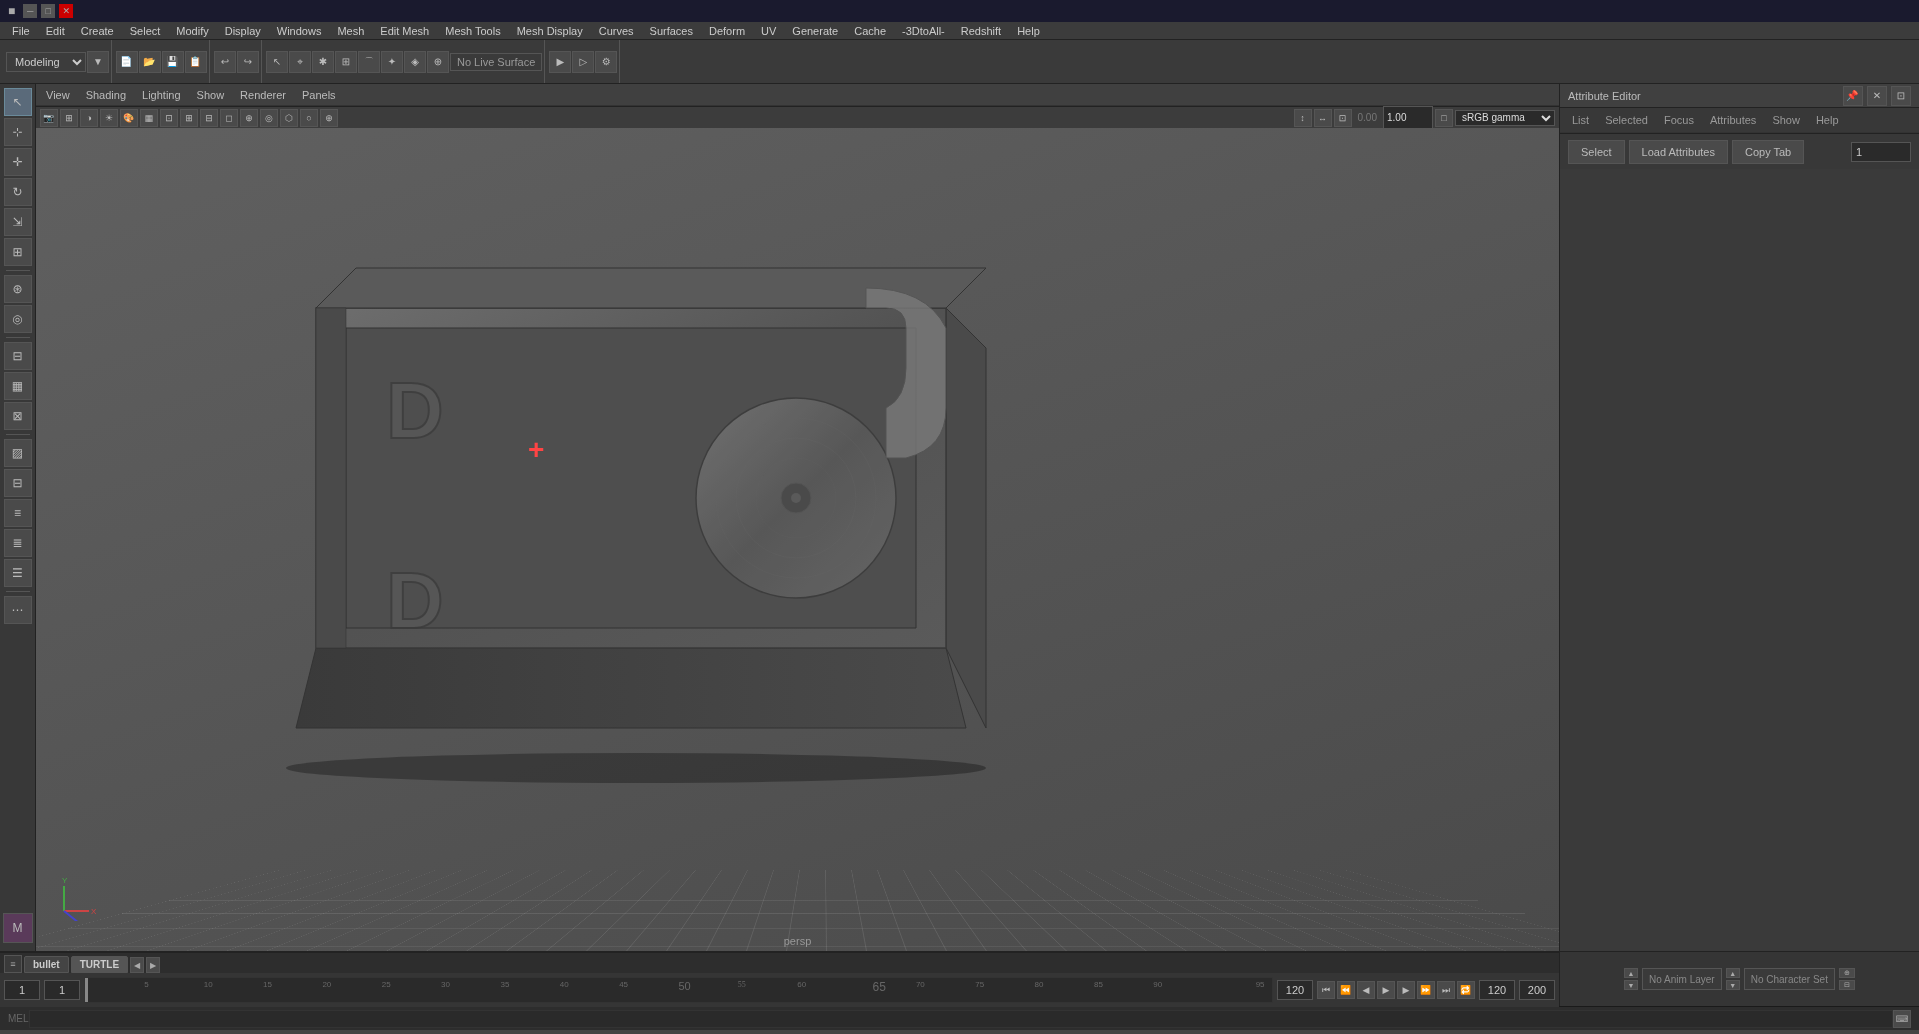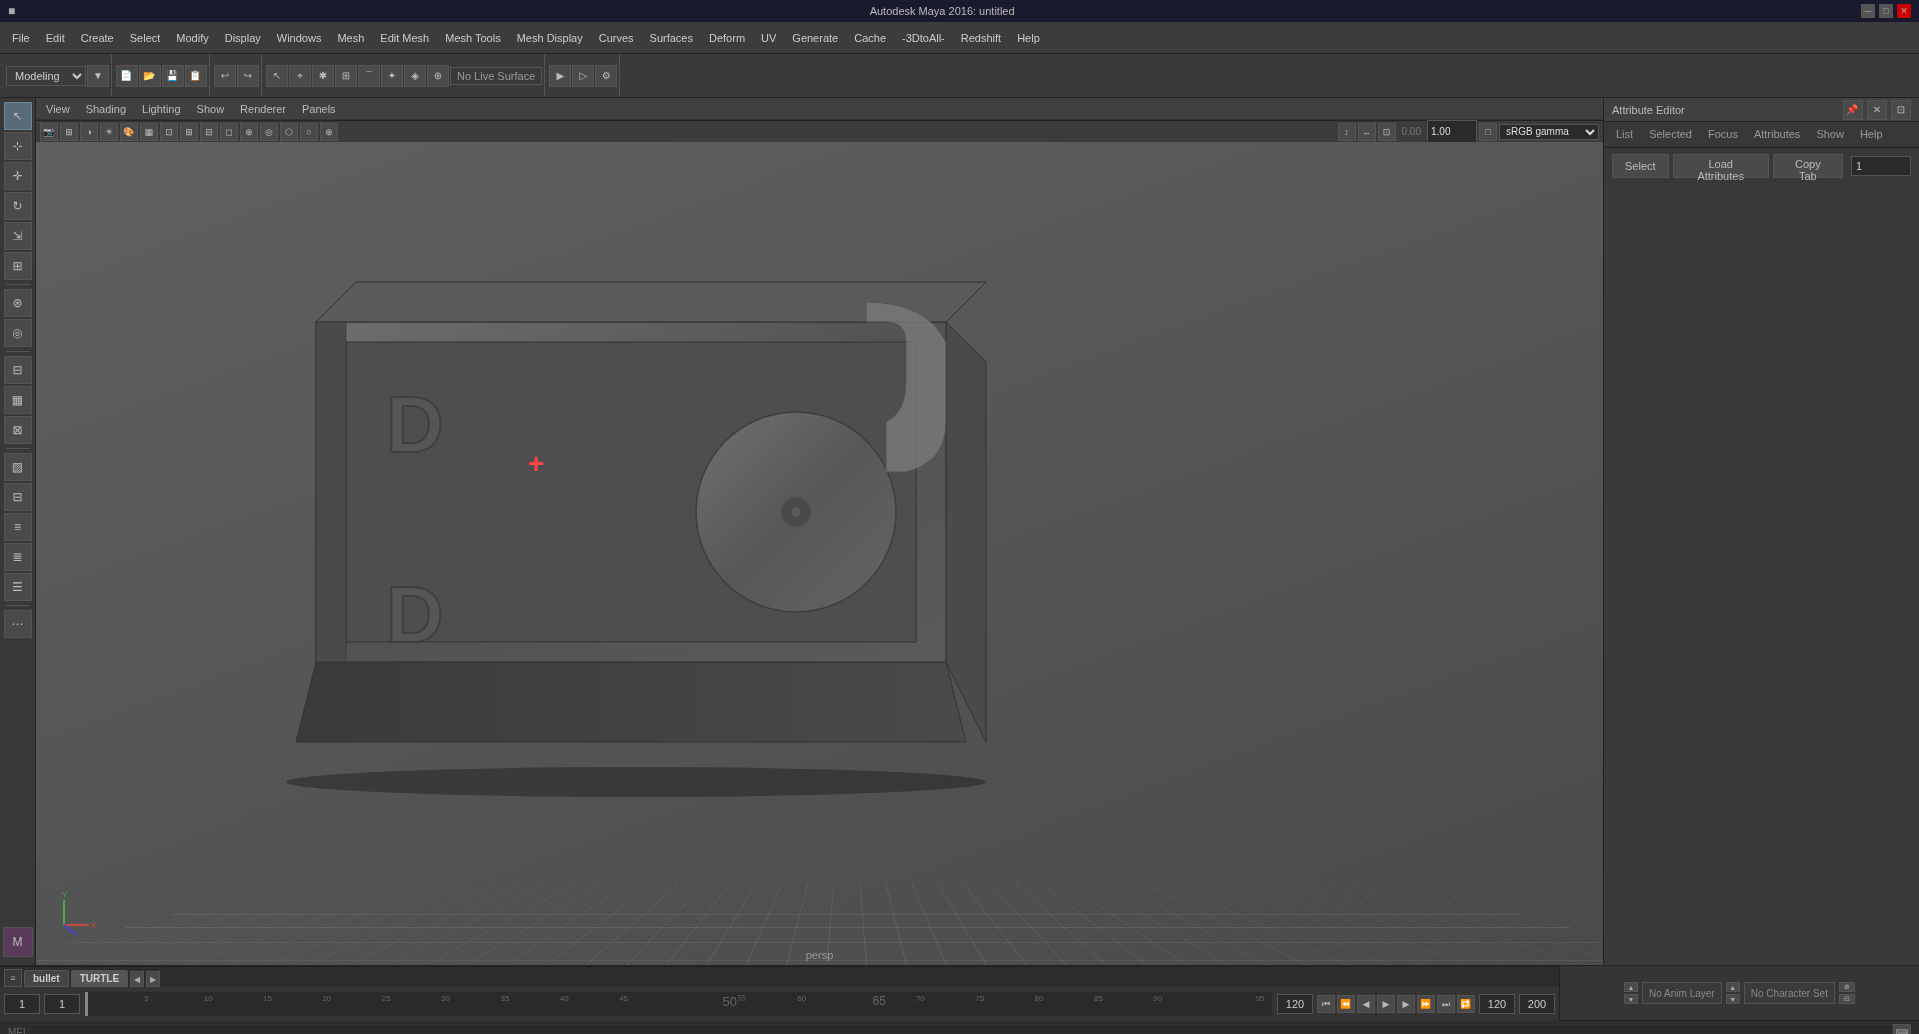--- a/index.html
+++ b/index.html
@@ -29,21 +29,21 @@
     #title-bar .win-btn {
       width: 14px; height: 14px;
       background: #555;
       display: flex; align-items: center; justify-content: center;
       font-size: 9px; cursor: pointer; color: #aaa;
     }
 
     
     #menu-bar {
       background: #3c3c3c;
-      height: 32px;
+      height: 18px;
       display: flex;
       align-items: center;
       padding: 0 4px;
       border-bottom: 1px solid #222;
     }
     .menu-item {
       padding: 2px 8px;
       cursor: pointer;
       color: #ccc;
       font-size: 11px;
@@ -245,21 +245,21 @@
       border: 1px solid #555;
       color: #ddd;
       font-size: 10px;
       height: 16px;
       padding: 0 2px;
       min-width: 100px;
     }
 
     
     #right-panel {
-      width: 316px;
+      width: 360px;
       background: #3a3a3a;
       border-left: 1px solid #222;
       display: flex;
       flex-direction: column;
     }
     #attr-editor-header {
       background: #404040;
       height: 24px;
       display: flex;
       align-items: center;
@@ -418,21 +418,20 @@
       cursor: pointer;
       color: #bbb;
       font-size: 9px;
     }
   </style>
 </head>
 <body>
 
 <div id="title-bar">
   <span style="margin-right:8px; color:#aaa; font-size:12px;">■</span>
-  <span class="title">Autodesk Maya 2016: untitled</span>
   <div class="win-controls">
     <div class="win-btn">─</div>
     <div class="win-btn">□</div>
     <div class="win-btn" style="background:#c00;">✕</div>
   </div>
 </div>
 
 <div id="menu-bar">
   <span class="menu-item">File</span>
   <span class="menu-item">Edit</span>
@@ -675,21 +674,21 @@
         <div style="position:absolute;top:0;left:0;width:100%;height:100%;display:flex;align-items:flex-start;padding-top:2px;">
           <span style="position:absolute;left:5%;font-size:8px;color:#666;">5</span>
           <span style="position:absolute;left:10%;font-size:8px;color:#666;">10</span>
           <span style="position:absolute;left:15%;font-size:8px;color:#666;">15</span>
           <span style="position:absolute;left:20%;font-size:8px;color:#666;">20</span>
           <span style="position:absolute;left:25%;font-size:8px;color:#666;">25</span>
           <span style="position:absolute;left:30%;font-size:8px;color:#666;">30</span>
           <span style="position:absolute;left:35%;font-size:8px;color:#666;">35</span>
           <span style="position:absolute;left:40%;font-size:8px;color:#666;">40</span>
           <span style="position:absolute;left:45%;font-size:8px;color:#666;">45</span>
-          <span style="position:absolute;left:50%;font-size:13px;color:#666;margin-left:44px;">50</span>
+          <span style="position:absolute;left:50%;font-size:11px;color:#666;">50</span>
           <span style="position:absolute;left:55%;font-size:8px;color:#666;font-family:Liberation Serif, serif;">55</span>
           <span style="position:absolute;left:60%;font-size:8px;color:#666;">60</span>
           <span style="position:absolute;left:65%;font-size:12px;color:#666;margin-left:16px;">65</span>
           <span style="position:absolute;left:70%;font-size:8px;color:#666;">70</span>
           <span style="position:absolute;left:75%;font-size:8px;color:#666;">75</span>
           <span style="position:absolute;left:80%;font-size:8px;color:#666;">80</span>
           <span style="position:absolute;left:85%;font-size:8px;color:#666;">85</span>
           <span style="position:absolute;left:90%;font-size:8px;color:#666;">90</span>
           <span style="position:absolute;left:95%;font-size:8px;color:#666;margin-left:43px;">95</span>
         </div>

